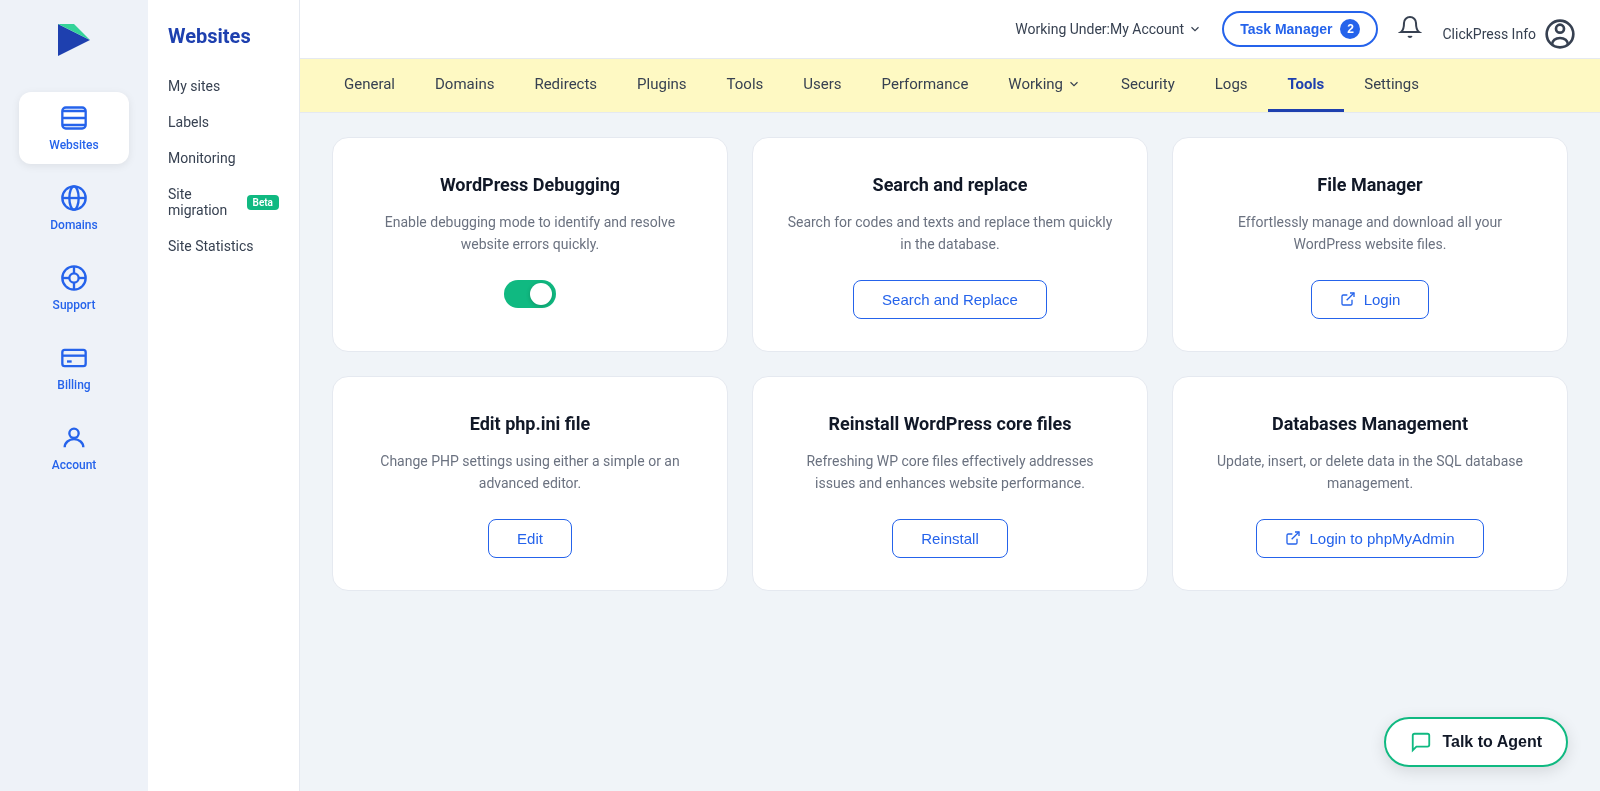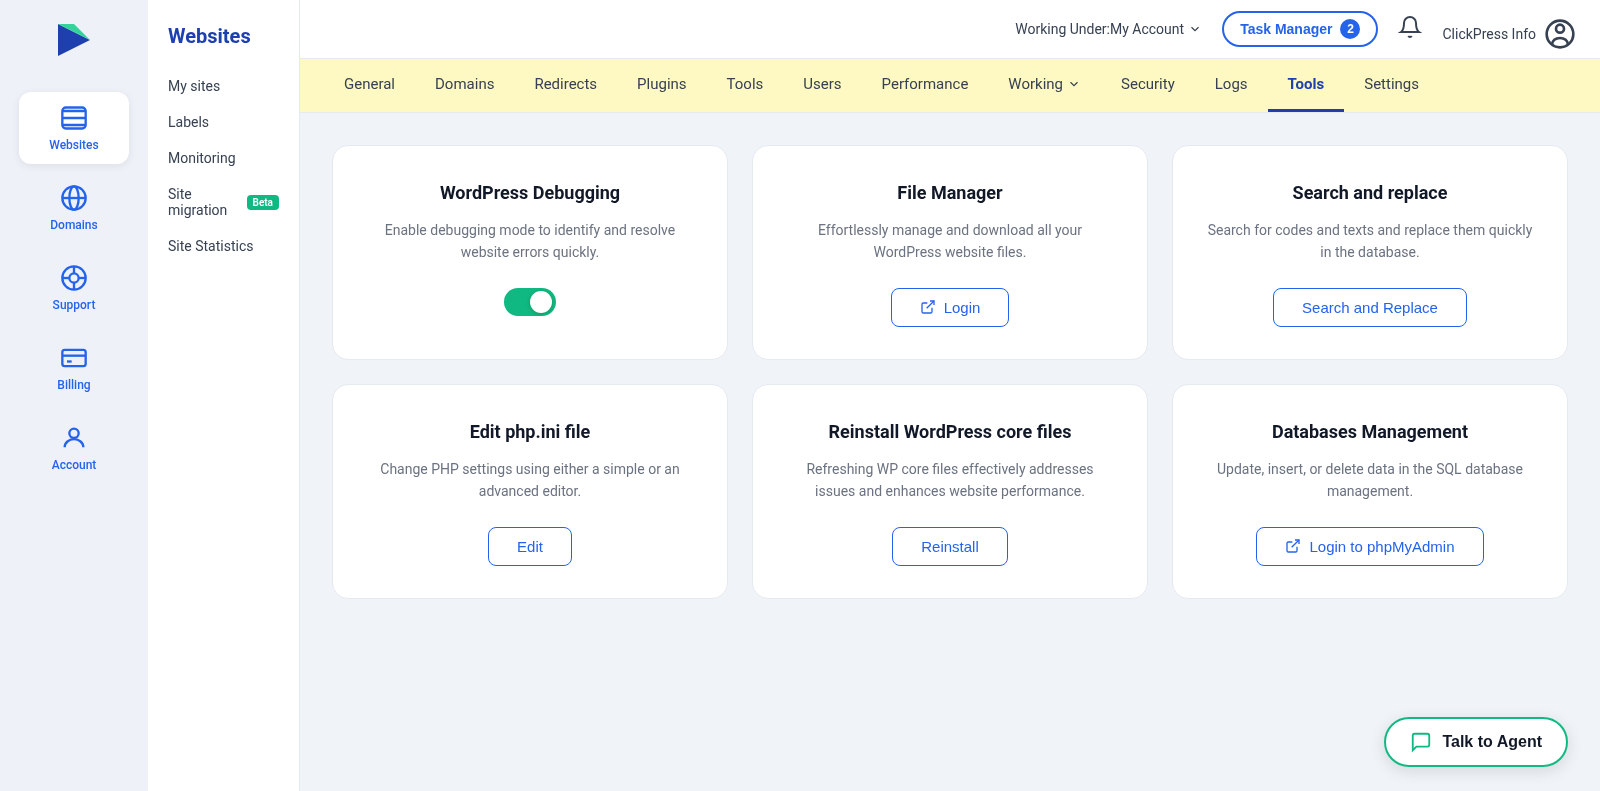--- a/index.html
+++ b/index.html
@@ -156,21 +156,21 @@
     .tab-item.active {
       color: #1e40af;
       font-weight: 700;
       border-bottom: 3px solid #1e40af;
     }
     .tab-item.has-dropdown { display: flex; align-items: center; gap: 4px; }
 
     
     .cards-area {
       flex: 1;
-      padding: 32px 32px;
+      padding: 24px 32px;
       overflow-y: auto;
       display: grid;
       grid-template-columns: 1fr 1fr 1fr;
       grid-template-rows: auto auto;
       gap: 24px;
       align-content: start;
     }
     .card {
       background: #fff;
       border-radius: 16px;
@@ -408,44 +408,44 @@
   <div class="cards-area">
 
     <div class="card">
       <div class="card-title">WordPress Debugging</div>
       <div class="card-desc">Enable debugging mode to identify and resolve website errors quickly.</div>
       <div class="toggle-wrapper">
         <div class="toggle">
           <div class="toggle-knob"></div>
         </div>
       </div>
+    </div>
+
+    <div class="card">
+      <div class="card-title">Search and replace</div>
+      <div class="card-desc">Search for codes and texts and replace them quickly in the database.</div>
+      <button class="card-btn">
+        <span>Search and Replace</span>
+      </button>
     </div>
 
     <div class="card">
       <div class="card-title">File Manager</div>
       <div class="card-desc">Effortlessly manage and download all your WordPress website files.</div>
       <button class="card-btn">
         <svg width="16" height="16" viewBox="0 0 24 24" fill="none" stroke="#2563eb" stroke-width="2">
             <path d="M18 13v6a2 2 0 01-2 2H5a2 2 0 01-2-2V8a2 2 0 012-2h6"></path>
             <polyline points="15 3 21 3 21 9"></polyline>
             <line x1="10" y1="14" x2="21" y2="3"></line>
           </svg>
         <span>Login</span>
       </button>
     </div>
 
     <div class="card">
-      <div class="card-title">Search and replace</div>
-      <div class="card-desc">Search for codes and texts and replace them quickly in the database.</div>
-      <button class="card-btn">
-        <span>Search and Replace</span>
-      </button>
-    </div>
-
-    <div class="card">
       <div class="card-title">Edit php.ini file</div>
       <div class="card-desc">Change PHP settings using either a simple or an advanced editor.</div>
       <button class="card-btn">
         <span>Edit</span>
       </button>
     </div>
 
     <div class="card">
       <div class="card-title">Reinstall WordPress core files</div>
       <div class="card-desc">Refreshing WP core files effectively addresses issues and enhances website performance.</div>

